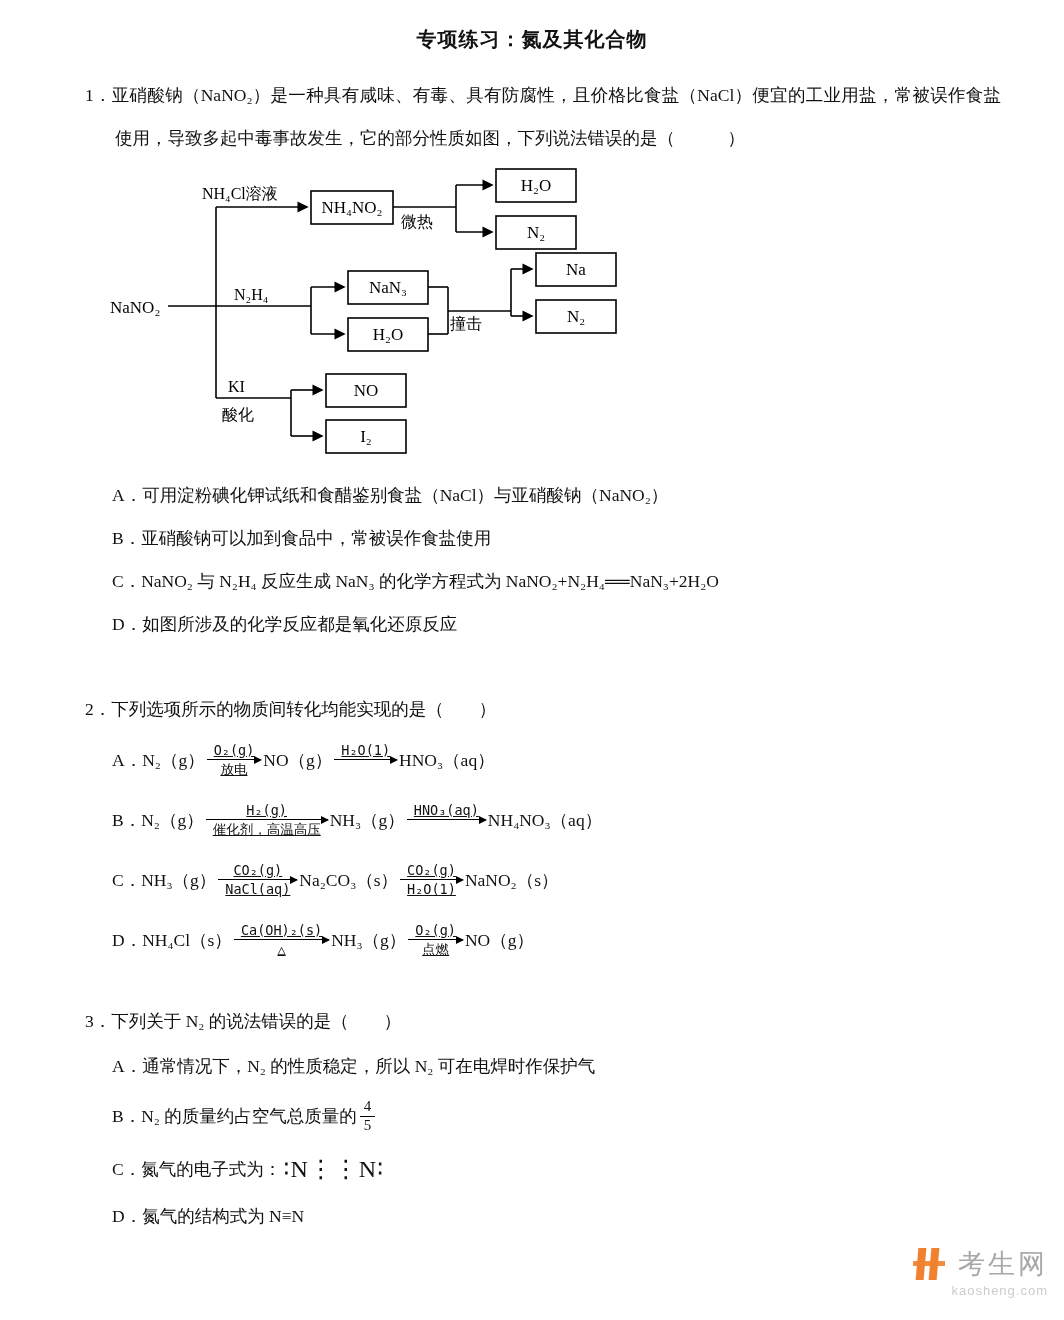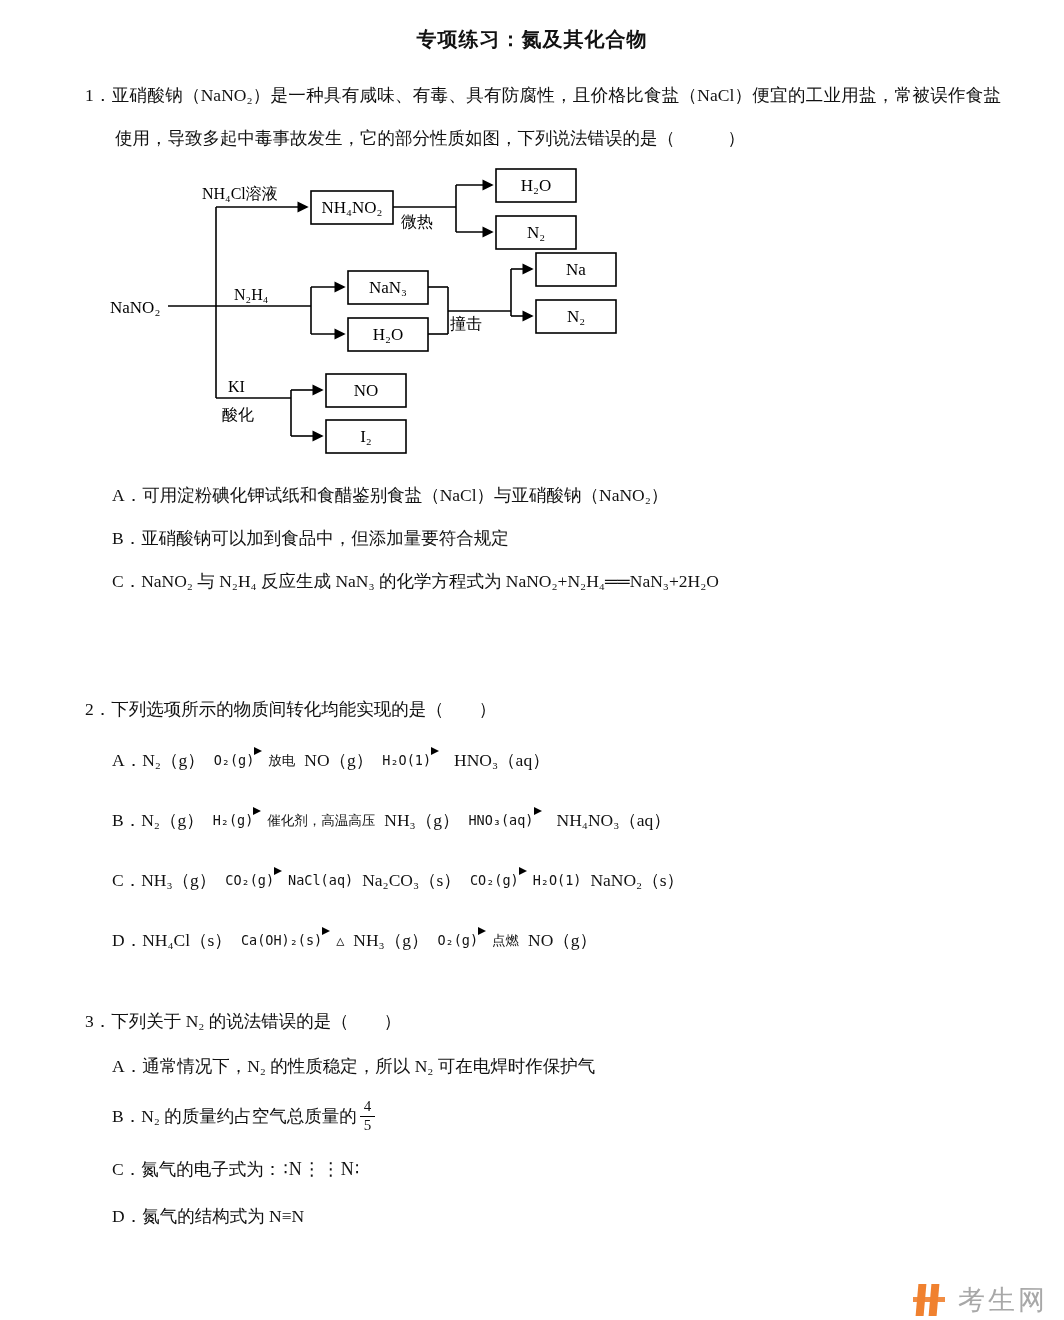--- a/index.html
+++ b/index.html
@@ -8,34 +8,34 @@
   .abs { position:absolute; }
   .title { top:26px; left:0; width:100%; text-align:center; font-size:20px; font-weight:700; letter-spacing:1px; }
   .stem { font-size:17.5px; line-height:43px; }
   #q1-stem { top:74px; left:85px; width:886px; padding-left:30px; text-indent:-30px; text-align:justify; }
   #q2-stem { top:688px; left:85px;text-align:right; }
   #q3-stem { top:1000px; left:85px; }
   #diagram { top:166px; left:106px; }
   #q1-options { top:474px; left:112px; font-size:17.5px; line-height:43px;font-family:Liberation Serif, serif; }
   #q2-options { top:736px; left:112px; font-size:17.5px; }
   .rxn-row { display:flex; align-items:center; margin-bottom:13px; min-height:47px; white-space:pre; }
-  .rxn { display:inline-flex; flex-direction:row; align-items:center; margin:0 2px; }
+  .rxn { display:inline-flex; flex-direction:column; align-items:center; margin:0 2px;text-decoration:underline; }
   .rxn .lbl { font-family:"DejaVu Sans Mono",monospace; font-size:13.5px; line-height:18px; min-height:18px; padding:0 7px; white-space:pre; }
   .rxn .line { align-self:stretch; height:1.7px; background:#000; position:relative; }
   .rxn .line::after { content:""; position:absolute; right:-1px; top:50%; transform:translateY(-50%);
                       border-left:8px solid #000; border-top:4px solid transparent; border-bottom:4px solid transparent; }
   #q3-options { top:1044px; left:112px; font-size:17.5px; }
   #q3-options .opt { display:flex; align-items:center; white-space:pre; }
   #q3-a { height:44px; } #q3-b { height:56px; } #q3-c { height:50px; } #q3-d { height:44px; }
   .frac { display:inline-flex; flex-direction:column; align-items:center; font-size:15px; line-height:1.15; margin-left:3px; }
   .frac > span { padding:0 4px; }
   .frac .den { border-top:1.4px solid #000; }
-  .electron { font-size:18px; letter-spacing:1px; margin-left:2px; }
+  .electron { font-size:24px; letter-spacing:1px; margin-left:2px; }
   .watermark { top:1246px; right:16px; }
-  .wm-row { display:flex; align-items:center; gap:15px; justify-content:space-between;margin-top:36px; }
+  .wm-row { display:flex; align-items:center; gap:15px; justify-content:space-between; }
   .wm-logo { position:relative; width:28px; height:32px; display:inline-block; }
   .wm-logo i { position:absolute; background:#f0812f; }
   .wm-logo .b1 { left:2px; top:0; width:8px; height:100%; transform:skewX(-5deg); }
   .wm-logo .b2 { left:15px; top:0; width:8px; height:100%; transform:skewX(-5deg); }
   .wm-logo .bar { left:-2px; top:13px; width:32px; height:5px; opacity:.9; }
   .wm-name { font-size:27px; color:#a8a8a8; font-family:"Liberation Sans","DejaVu Sans",sans-serif; letter-spacing:3px; }
   .wm-domain { font-size:13px; color:#cccccc; text-align:right; margin-top:1px;
                font-family:"Liberation Sans","DejaVu Sans",sans-serif; letter-spacing:1px; }
   svg text { font-family:"Liberation Serif","DejaVu Serif",serif; }
 </style>
@@ -99,22 +99,23 @@
     <text x="470" y="156" text-anchor="middle">N₂</text>
     <text x="122" y="226" font-size="16">KI</text>
     <text x="116" y="254" font-size="16">酸化</text>
     <text x="260" y="230" text-anchor="middle">NO</text>
     <text x="260" y="276" text-anchor="middle">I₂</text>
   </g>
 </svg>
 
 <div class="abs" id="q1-options">
   <div>A．可用淀粉碘化钾试纸和食醋鉴别食盐（NaCl）与亚硝酸钠（NaNO₂）</div>
-  <div>B．亚硝酸钠可以加到食品中，但添加量要符合规定</div>
+  <div>B．亚硝酸钠可以加到食品中，常被误作食盐使用</div>
   <div>C．NaNO₂ 与 N₂H₄ 反应生成 NaN₃ 的化学方程式为 NaNO₂+N₂H₄══NaN₃+2H₂O</div>
+  <div>D．如图所涉及的化学反应都是氧化还原反应</div>
 </div>
 
 <div class="abs stem" id="q2-stem"><span>2．</span><span>下列选项所示的物质间转化均能实现的是（　　）</span></div>
 
 <div class="abs" id="q2-options">
 
   <div class="rxn-row">
     <span>A．</span><span>N₂（g）</span>
     <span class="rxn">
       <span class="lbl">O₂(g)</span>

